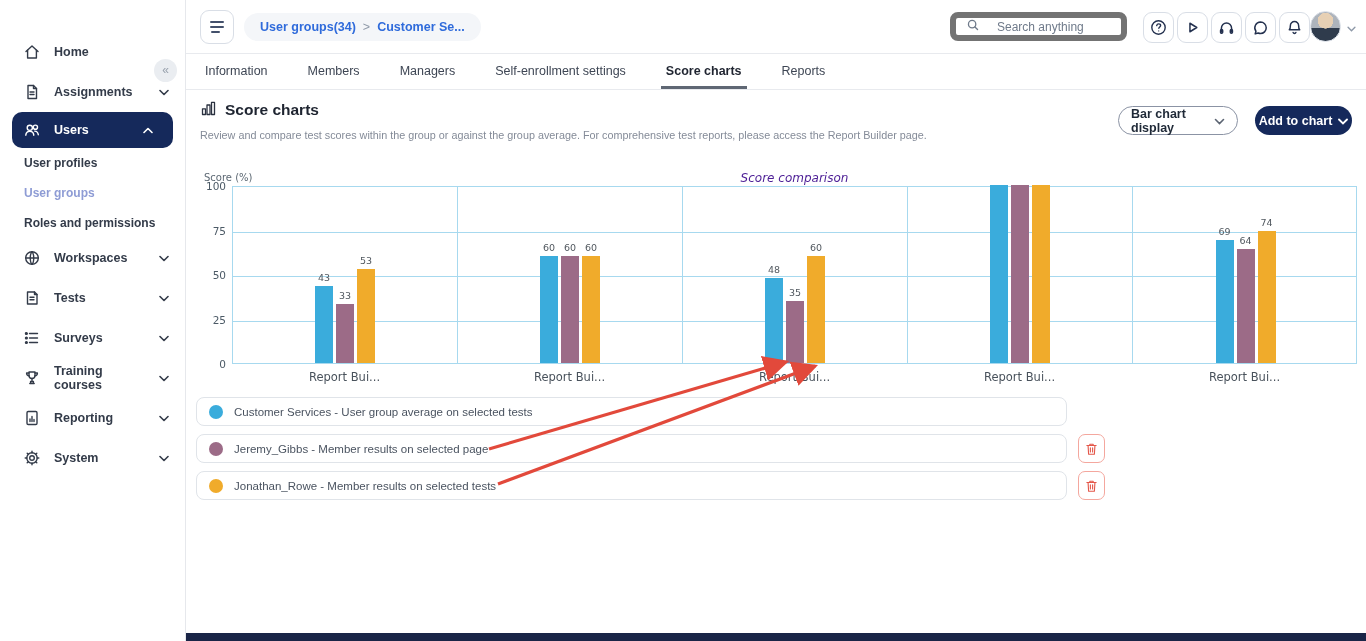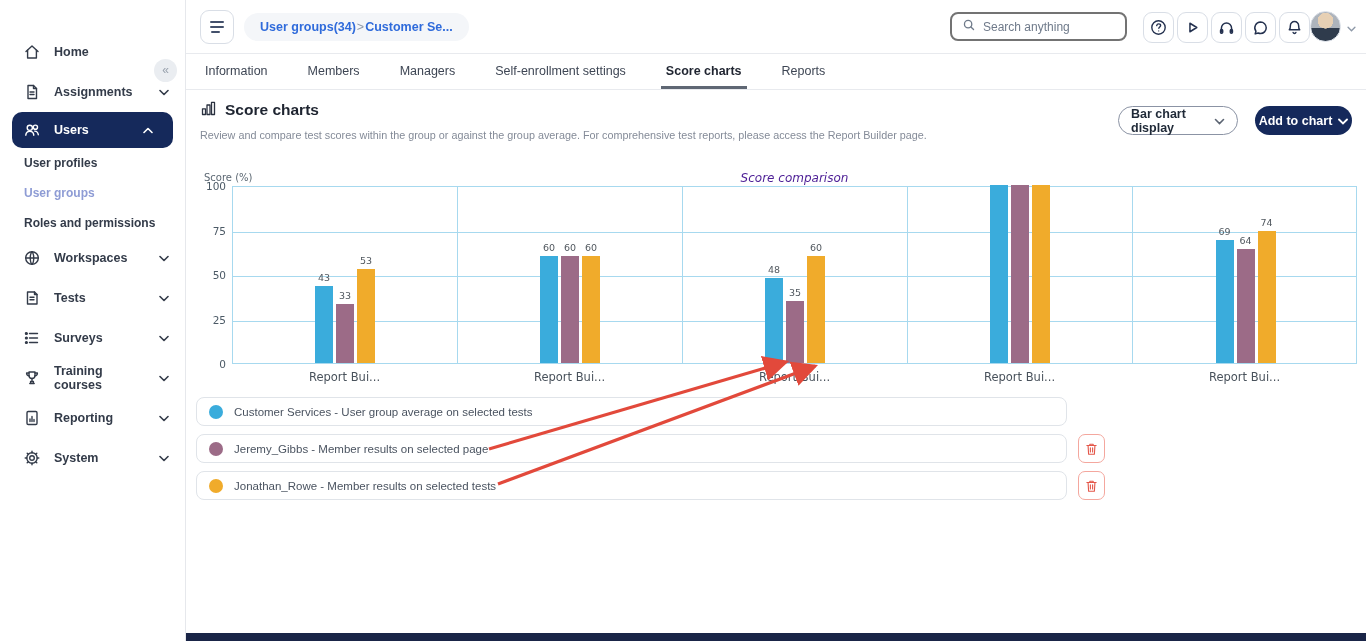--- a/index.html
+++ b/index.html
@@ -30,26 +30,26 @@
   
   .main { position:relative; flex:1; height:641px; background:#fff; }
 
   
   .topbar { position:relative; height:54px; border-bottom:1px solid #E8EAEE; background:#fff; }
   .hamburger { position:absolute; left:14px; top:10px; width:34px; height:34px; background:#fff;
     border:1px solid #D9DEE6; border-radius:9px; cursor:pointer; display:flex; flex-direction:column;
     align-items:center; justify-content:center; gap:3px; }
   .hamburger i { display:block; height:2px; border-radius:2px; background:#43506B; }
   .hamburger i:nth-child(1){width:14px;} .hamburger i:nth-child(2){width:14px;} .hamburger i:nth-child(3){width:9px; align-self:flex-start; margin-left:10px;}
-  .breadcrumb { position:absolute; left:58px; top:13px; height:28px; display:flex; align-items:center; gap:1px;
+  .breadcrumb { position:absolute; left:58px; top:13px; height:28px; display:flex; align-items:center; gap:7px;
     background:#F4F6F9; border-radius:14px; padding:0 16px; font-size:12.5px; font-weight:700; }
   .bc-link { color:#2F6BDB; cursor:pointer; }
   .bc-sep { color:#8E99A8; font-weight:400; }
-  .searchbox { position:absolute; left:764px; top:12px; width:177px; height:29px; border:2px solid #737373;
-    border-radius:8px; background:#fff; display:flex; align-items:center; padding:0 10px; gap:7px; }
+  .searchbox { position:absolute; left:764px; top:12px; width:177px; height:29px; border:6px solid #737373;
+    border-radius:8px; background:#fff; display:flex; align-items:center; padding:0 10px; gap:17px; }
   .searchbox input { border:none; outline:none; font-size:12px; color:#4A5568; width:130px; background:transparent; font-family:inherit; }
   .searchbox input::placeholder { color:#6F7A8A; }
   .topbar-actions { position:absolute; left:957px; top:12px; display:flex; gap:3px; }
   .icon-btn { width:31px; height:31px; background:#fff; border:1px solid #D9DEE6; border-radius:9px;
     display:flex; align-items:center; justify-content:center; cursor:pointer; color:#24314F; }
   .avatar-menu { position:absolute; left:1124px; top:11px; display:flex; align-items:center; gap:6px; cursor:pointer; }
   .avatar { width:31px; height:31px; border-radius:50%; border:1px solid #D9DEE6;
     background:
       radial-gradient(circle at 50% 30%, #E7D0B4 0 31%, rgba(0,0,0,0) 32%),
       linear-gradient(180deg,#AEB4BC 0 54%, #2F3B4C 54% 100%); }

